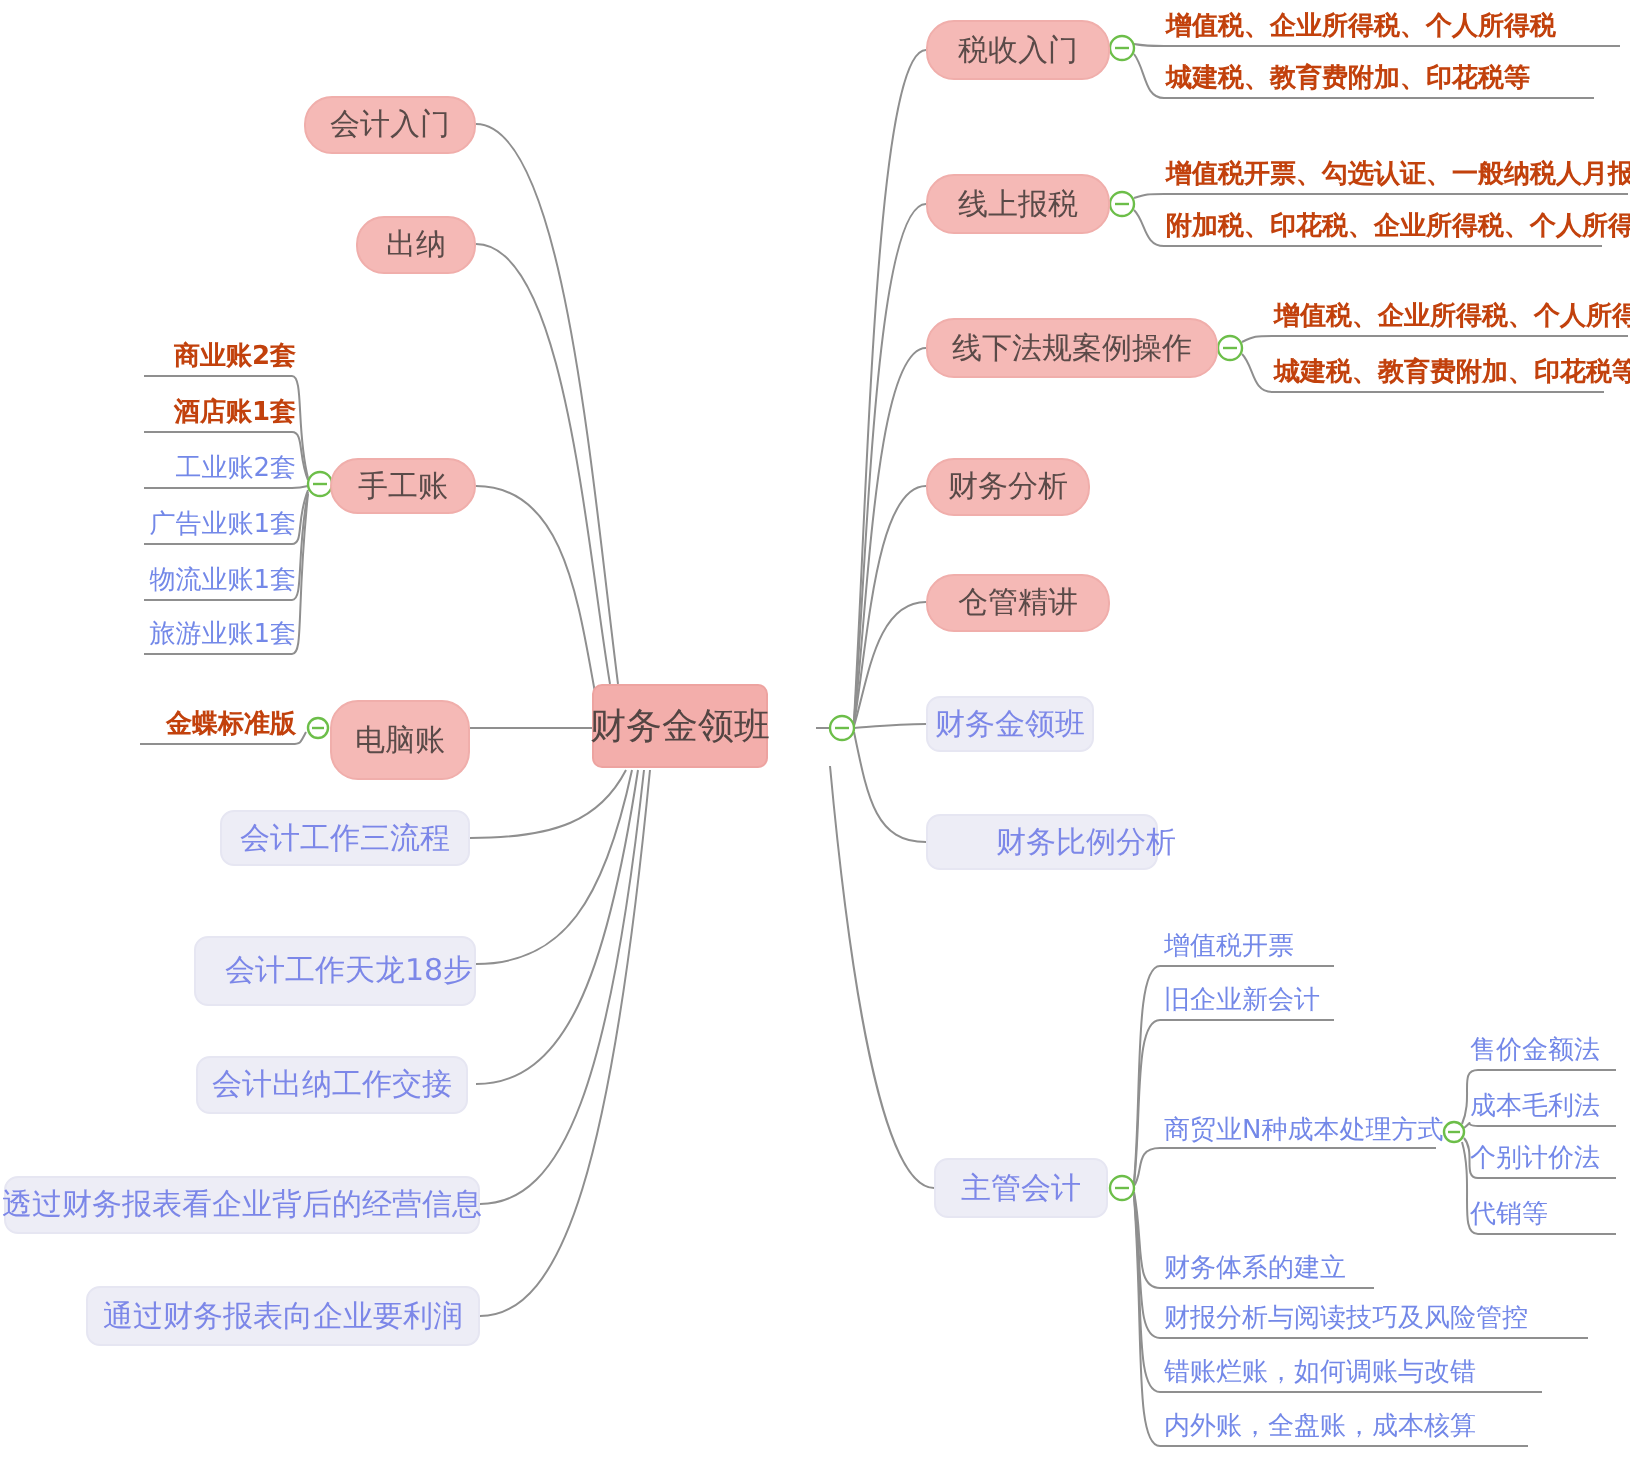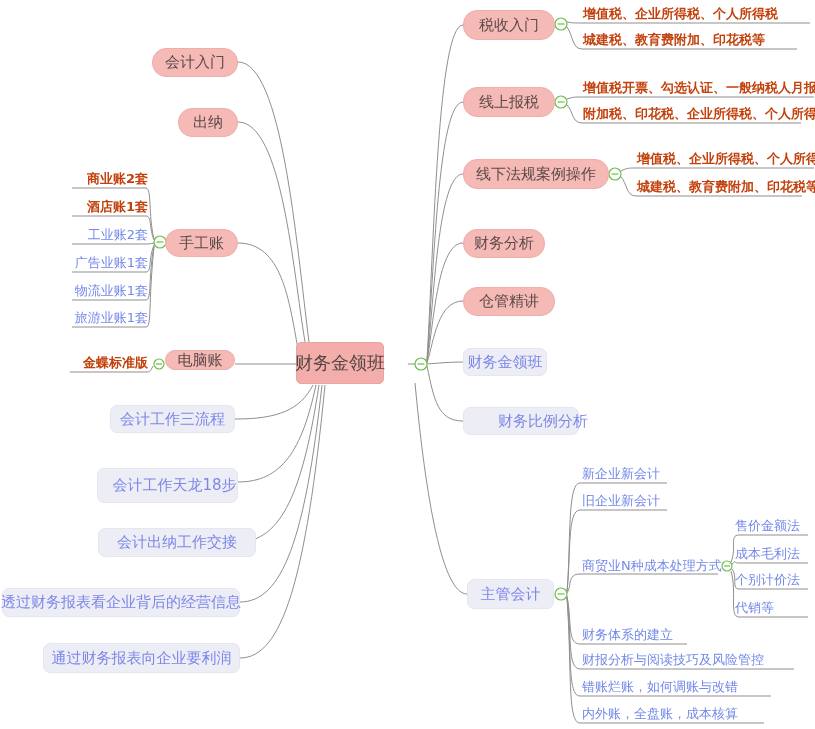--- a/index.html
+++ b/index.html
@@ -120,24 +120,24 @@
 <div class="node pink" style="left:463px;top:159px;width:146px;height:30px;">线下法规案例操作</div>
 <div class="node pink" style="left:463px;top:229px;width:82px;height:29px;">财务分析</div>
 <div class="node pink" style="left:463px;top:287px;width:92px;height:29px;">仓管精讲</div>
 <div class="node lav" style="left:463px;top:348px;width:84px;height:28px;">财务金领班</div>
 <div class="node lav" style="left:463px;top:407px;width:116px;height:28px;padding-left:44px;">财务比例分析</div>
 <div class="node lav" style="left:467px;top:579px;width:87px;height:30px;">主管会计</div>
 
 <div class="node pink" style="left:152px;top:48px;width:86px;height:29px;">会计入门</div>
 <div class="node pink" style="left:178px;top:108px;width:60px;height:29px;">出纳</div>
 <div class="node pink" style="left:165px;top:229px;width:73px;height:28px;">手工账</div>
-<div class="node pink" style="left:165px;top:350px;width:70px;height:20px;">电脑账</div>
+<div class="node pink" style="left:165px;top:350px;width:70px;height:40px;">电脑账</div>
 <div class="node lav" style="left:110px;top:405px;width:125px;height:28px;">会计工作三流程</div>
 <div class="node lav" style="left:97px;top:468px;width:141px;height:35px;padding-left:14px;">会计工作天龙18步</div>
-<div class="node lav" style="left:98px;top:528px;width:158px;height:29px;">会计出纳工作交接</div>
+<div class="node lav" style="left:98px;top:528px;width:136px;height:29px;">会计出纳工作交接</div>
 <div class="node lav" style="left:2px;top:588px;width:238px;height:29px;">透过财务报表看企业背后的经营信息</div>
 <div class="node lav" style="left:43px;top:643px;width:197px;height:30px;">通过财务报表向企业要利润</div>
 
 <div class="leaf dark" style="left:583px;top:5px;">增值税、企业所得税、个人所得税</div>
 <div class="leaf dark" style="left:583px;top:31px;">城建税、教育费附加、印花税等</div>
 
 <div class="leaf dark" style="left:583px;top:79px;">增值税开票、勾选认证、一般纳税人月报</div>
 <div class="leaf dark" style="left:583px;top:105px;">附加税、印花税、企业所得税、个人所得税</div>
 
 <div class="leaf dark" style="left:637px;top:150px;">增值税、企业所得税、个人所得税</div>
@@ -145,21 +145,21 @@
 
 <div class="leaf dark" style="right:667px;top:170px;">商业账2套</div>
 <div class="leaf dark" style="right:667px;top:198px;">酒店账1套</div>
 <div class="leaf blue" style="right:667px;top:226px;">工业账2套</div>
 <div class="leaf blue" style="right:667px;top:254px;">广告业账1套</div>
 <div class="leaf blue" style="right:667px;top:282px;">物流业账1套</div>
 <div class="leaf blue" style="right:667px;top:309px;">旅游业账1套</div>
 
 <div class="leaf dark" style="right:667px;top:354px;">金蝶标准版</div>
 
-<div class="leaf blue" style="left:582px;top:465px;">新企业新会计</div>
+<div class="leaf blue" style="left:582px;top:465px;">增值税开票</div>
 <div class="leaf blue" style="left:582px;top:492px;">旧企业新会计</div>
 <div class="leaf blue" style="left:582px;top:557px;">商贸业N种成本处理方式</div>
 <div class="leaf blue" style="left:582px;top:626px;">财务体系的建立</div>
 <div class="leaf blue" style="left:582px;top:651px;">财报分析与阅读技巧及风险管控</div>
 <div class="leaf blue" style="left:582px;top:678px;">错账烂账，如何调账与改错</div>
 <div class="leaf blue" style="left:582px;top:705px;">内外账，全盘账，成本核算</div>
 
 <div class="leaf blue" style="left:735px;top:517px;">售价金额法</div>
 <div class="leaf blue" style="left:735px;top:545px;">成本毛利法</div>
 <div class="leaf blue" style="left:735px;top:571px;">个别计价法</div>

